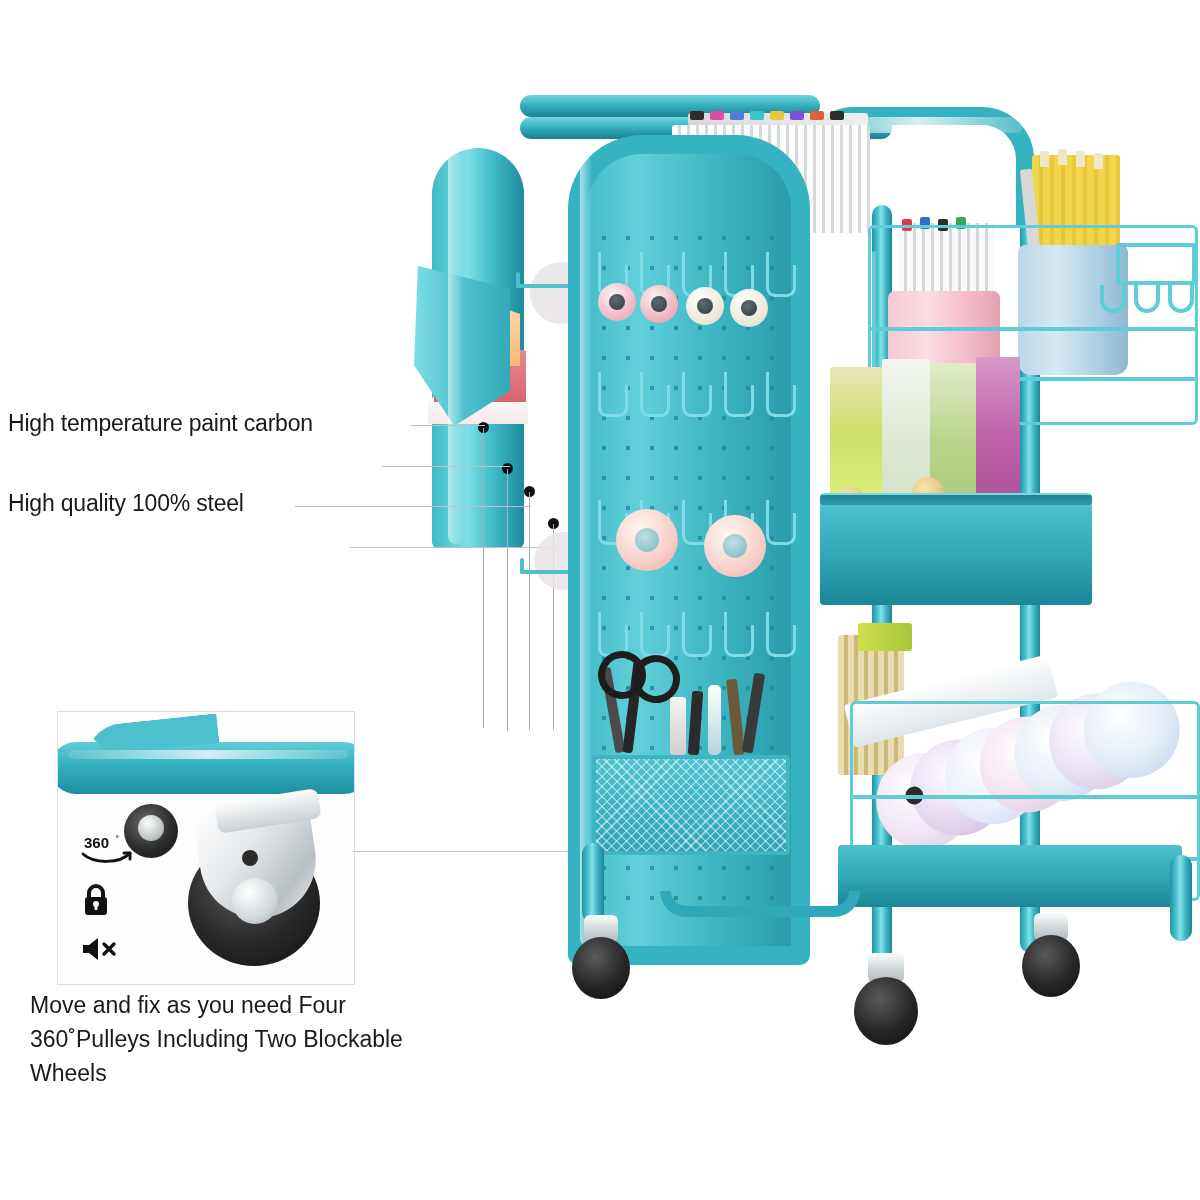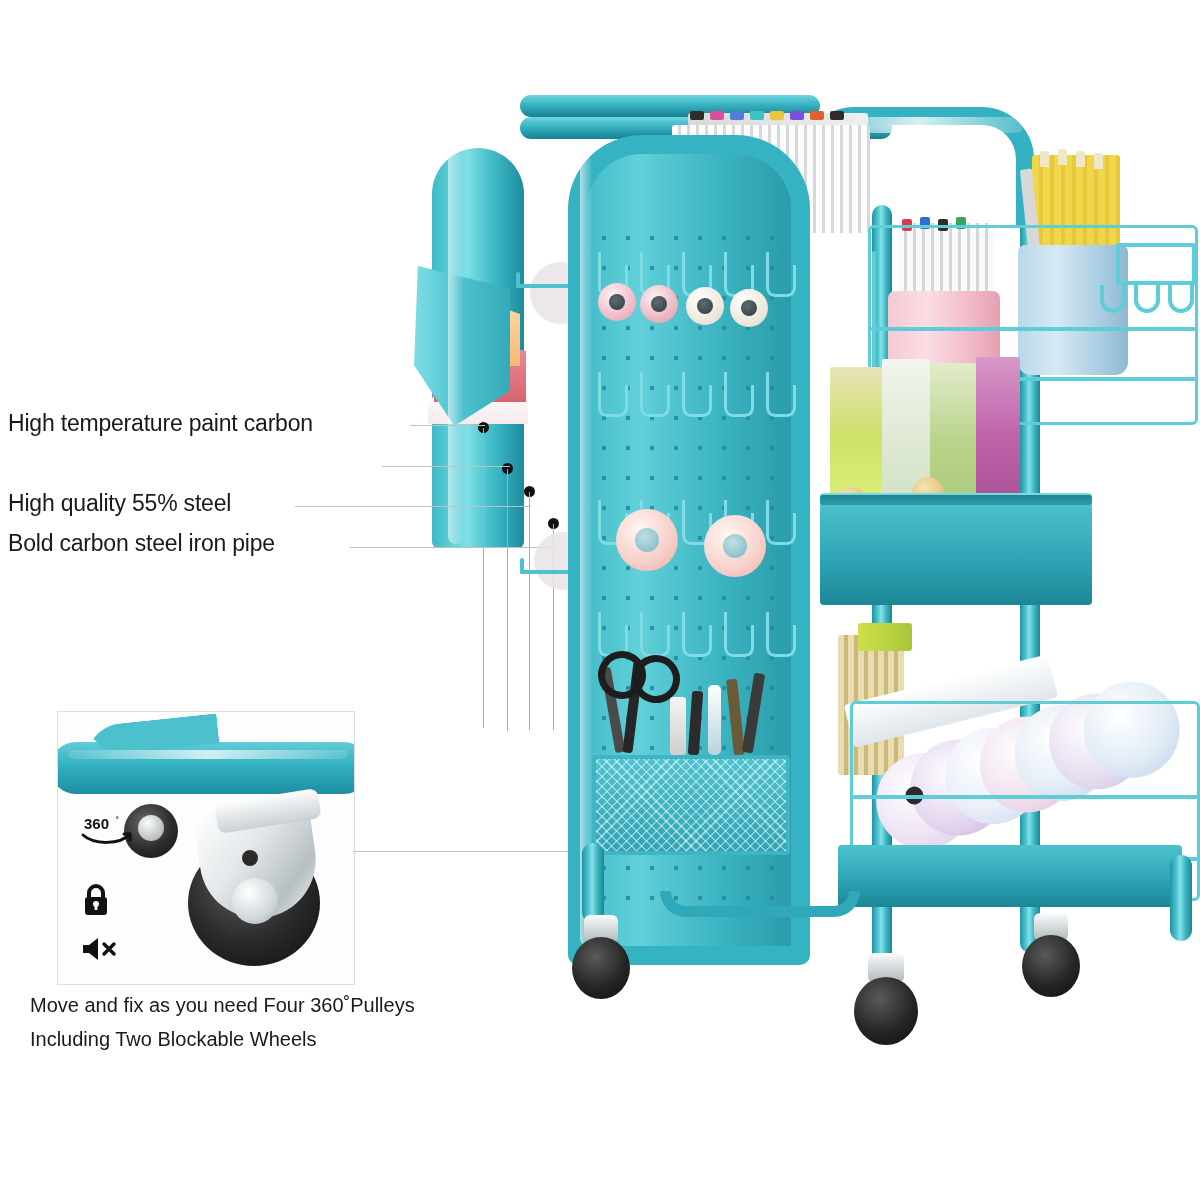--- a/index.html
+++ b/index.html
@@ -120,28 +120,28 @@
   .caster-hub{
     position:absolute;left:52px;top:78px;width:46px;height:46px;border-radius:50%;
     background:radial-gradient(circle at 36% 32%,#ffffff,#cdd4d8 65%,#9aa2a6 100%);
   }
   .caster-bolt{
     position:absolute;left:62px;top:50px;width:16px;height:16px;border-radius:50%;
     background:#2b2b2b;
   }
 
   .ic{position:absolute;left:22px;}
-  .ic-360{top:100px;width:54px;height:34px;}
+  .ic-360{top:119px;width:54px;height:34px;}
   .ic-lock{top:170px;}
   .ic-mute{top:222px;}
   .ic svg{display:block;}
 
   .inset-caption{
     position:absolute;left:30px;top:988px;width:420px;
-    font-size:20px;line-height:34px;color:#1a1a1a;
+    font-size:23px;line-height:34px;color:#1a1a1a;
   }
 
   
   .cart{position:absolute;left:520px;top:95px;width:680px;height:1010px;}
 
   .tube{position:absolute;background:linear-gradient(90deg,#1f93a5 0%,#4bc3cf 28%,#84e2e8 46%,#3fb6c3 70%,#1b8596 100%);border-radius:14px;}
   .tube-h{background:linear-gradient(180deg,#6fd6df 0%,#35afbf 48%,#17808f 100%);border-radius:14px;}
 
   
   .handle-r{
@@ -263,24 +263,23 @@
   <div class="vline" style="left:507px;top:469px;height:262px;"></div>
   <div class="vline" style="left:529px;top:492px;height:238px;"></div>
   <div class="vline" style="left:553px;top:524px;height:206px;"></div>
 
   <div class="feat-label" style="left:8px;top:410px;">High temperature paint carbon</div>
   <div class="leader" style="left:410px;top:425px;width:75px;"></div>
   <div class="leader" style="left:583px;top:437px;width:120px;"></div>
 
   <div class="leader" style="left:382px;top:466px;width:128px;"></div>
 
-  <div class="feat-label" style="left:8px;top:490px;">High quality 55% steel</div>
+  <div class="feat-label" style="left:8px;top:490px;">High quality 100% steel</div>
   <div class="leader" style="left:295px;top:506px;width:236px;"></div>
 
-  <div class="feat-label" style="left:8px;top:530px;">Bold carbon steel iron pipe</div>
   <div class="leader" style="left:350px;top:547px;width:208px;"></div>
 
   <div style="position:absolute;left:530px;top:262px;width:62px;height:62px;border-radius:50%;background:#e9e3e6;opacity:.85;"></div>
   <div style="position:absolute;left:516px;top:284px;width:74px;height:4px;background:#4fc0cd;border-radius:2px;"></div>
   <div style="position:absolute;left:516px;top:272px;width:4px;height:16px;background:#4fc0cd;border-radius:2px;"></div>
 
   <div style="position:absolute;left:534px;top:532px;width:58px;height:58px;border-radius:50%;background:#e9e3e6;opacity:.85;"></div>
   <div style="position:absolute;left:520px;top:570px;width:72px;height:4px;background:#4fc0cd;border-radius:2px;"></div>
   <div style="position:absolute;left:520px;top:558px;width:4px;height:16px;background:#4fc0cd;border-radius:2px;"></div>
 

